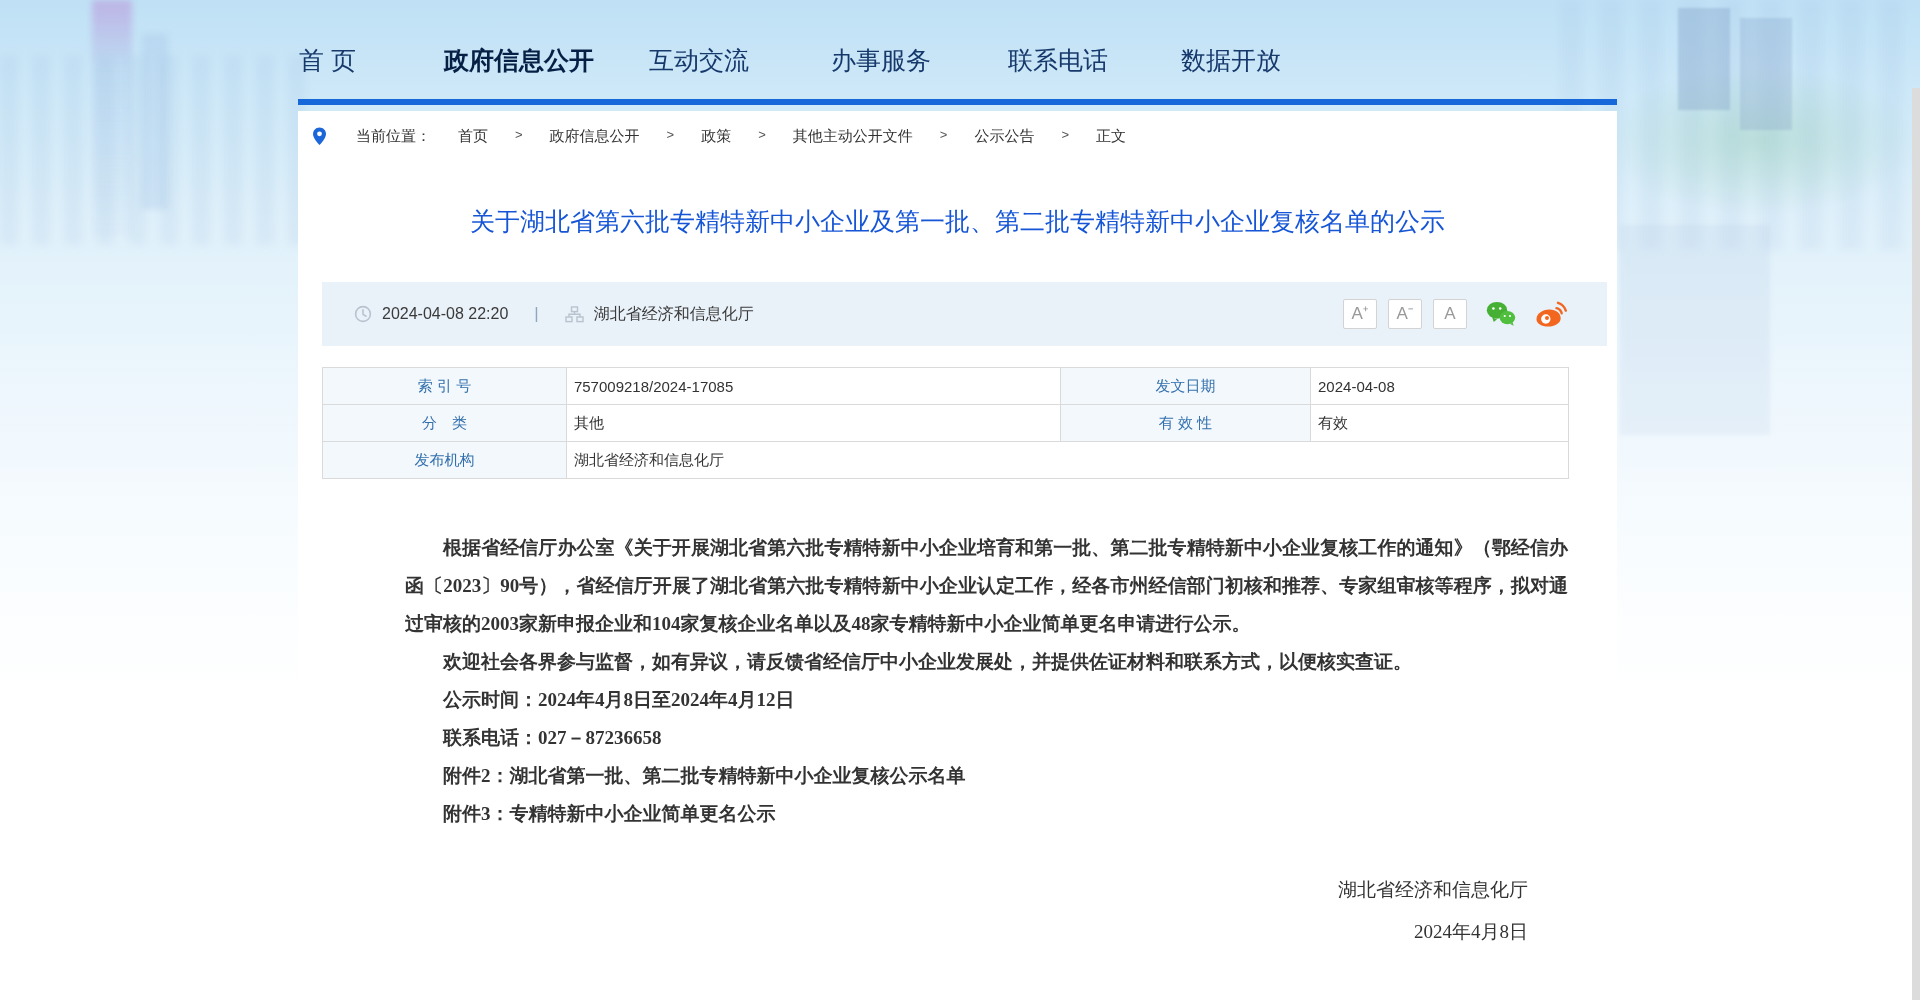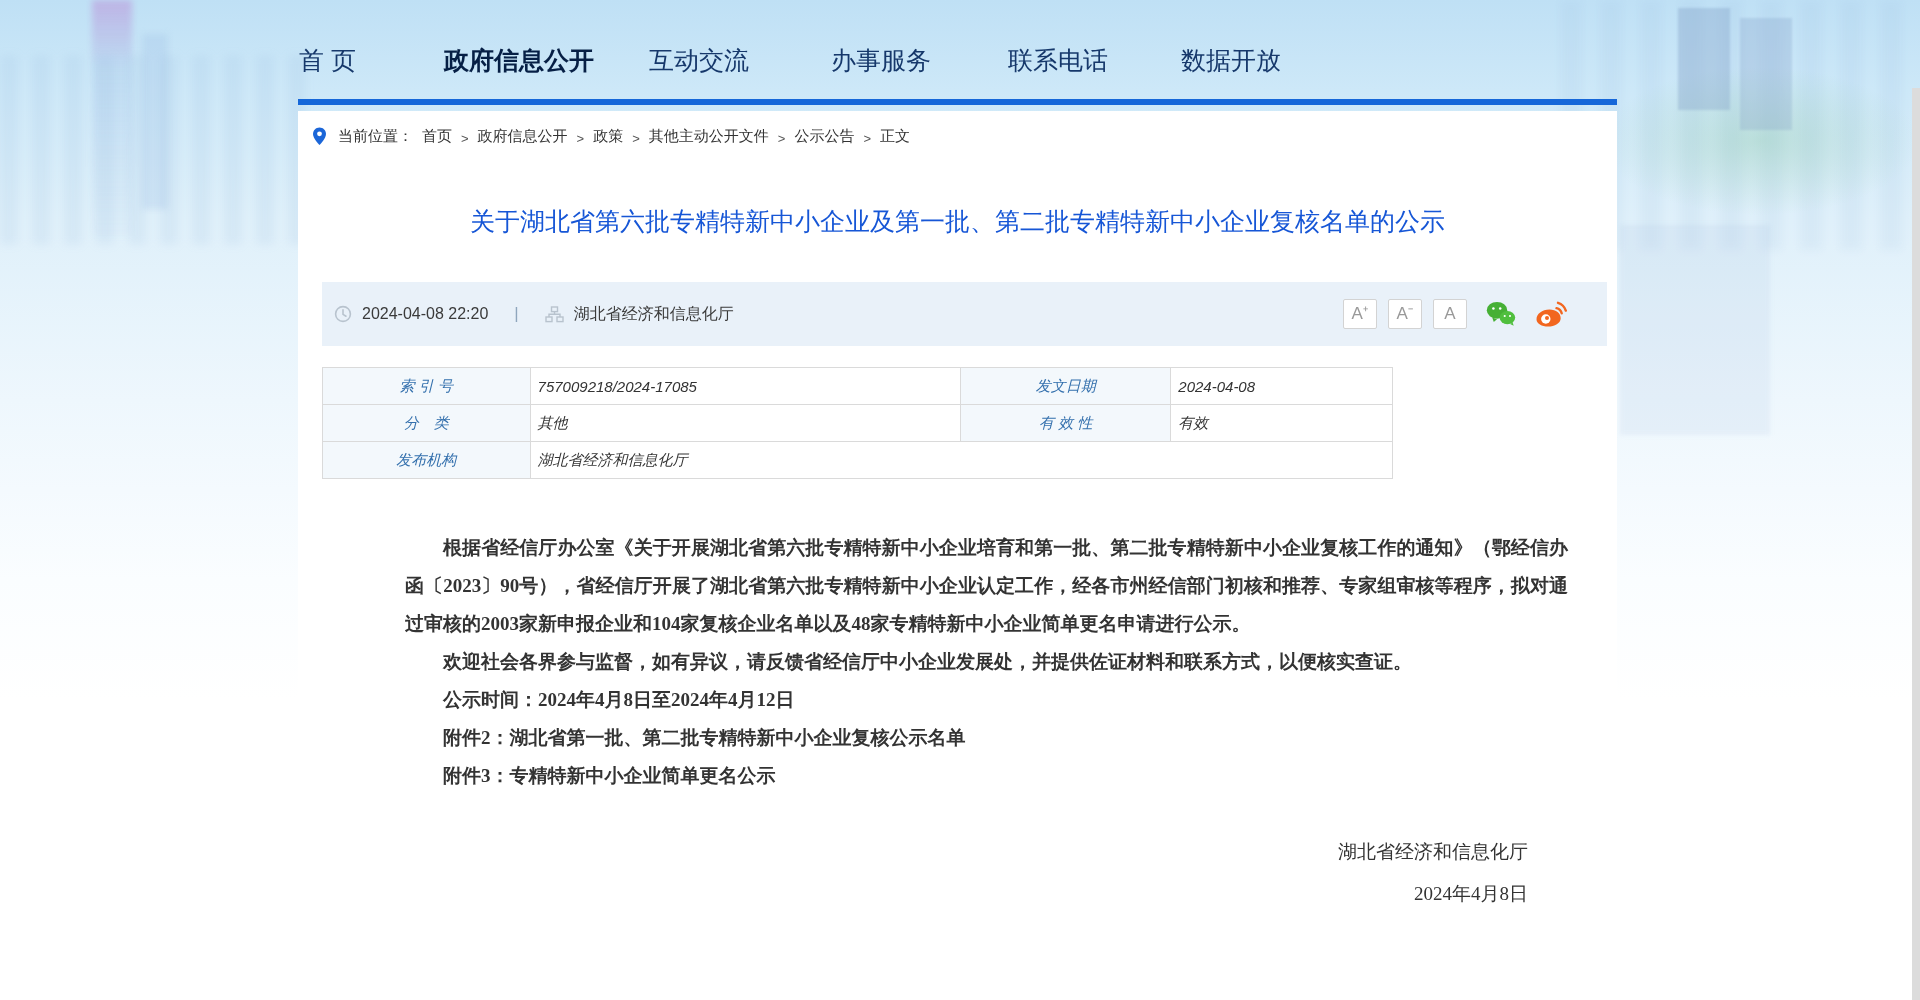--- a/index.html
+++ b/index.html
@@ -31,44 +31,44 @@
     border-bottom:6px solid #1667d9; }
   .nav-item { position:absolute; top:44px; font-size:25px; color:#16386b; text-decoration:none;
     cursor:pointer; white-space:nowrap; }
   .nav-item.active { color:#061f45; font-weight:bold; }
   .n0{left:1px} .n1{left:146px} .n2{left:351px} .n3{left:533px} .n4{left:710px} .n5{left:883px}
 
   
   .content-col { position:absolute; left:298px; top:111px; width:1319px; height:889px; background:#fff; }
 
   
-  .breadcrumb { position:absolute; top:16px; left:14px; display:flex; align-items:flex-end; gap:9px;
+  .breadcrumb { position:absolute; top:16px; left:14px; display:flex; align-items:flex-start; gap:27px;
     font-size:15px; color:#333; }
   .breadcrumb .crumb { color:#333; text-decoration:none; cursor:pointer; }
   .breadcrumb .sep { color:#555; font-size:13px; }
   .pin { flex:0 0 auto; margin-right:2px; }
 
   
   .page-title { position:absolute; top:94px; left:0; width:100%; text-align:center;
     font-size:25px; font-weight:normal; color:#1656d6; }
 
   
   .meta-bar { position:absolute; top:171px; left:24px; width:1285px; height:64px; background:#e9f1f9;
-    display:flex; align-items:center; padding:0 40px 0 12px; }
+    display:flex; align-items:center; padding:0 40px 0 32px; }
   .meta-left { display:flex; align-items:center; gap:10px; font-size:16px; color:#3a3a3a; }
   .meta-divider { color:#8fa6bd; margin:0 16px; font-size:17px; }
   .meta-spacer { flex:1; }
   .meta-right { display:flex; align-items:center; gap:11px; }
   .fbtn { width:34px; height:30px; background:#fff; border:1px solid #d3d3d3; border-radius:2px;
     color:#999; font-size:17px; line-height:28px; text-align:center; cursor:pointer; padding:0;
     font-family:"Liberation Sans",sans-serif; }
   .share-btn { background:none; border:none; padding:0; margin-left:8px; cursor:pointer; line-height:0; }
 
   
-  .info-table { position:absolute; top:256px; left:24px; width:1071px; border-collapse:collapse;font-style:italic; }
+  .info-table { position:absolute; top:256px; left:24px; width:1247px; border-collapse:collapse; }
   .info-table td { border:1px solid #dadada; height:37px; font-size:15px; }
   .info-table td.lbl { background:#f3f8fc; color:#3470ad; text-align:center; }
   .info-table td.val { background:#fff; color:#333; padding-left:7px; }
 
   
   .article-body { position:absolute; top:418px; left:107px; width:1163px;
     font-family:"Liberation Serif","DejaVu Serif",serif; font-size:19px; line-height:38px; color:#333; }
   .article-body p { margin:0; text-indent:2em; text-align:justify;font-weight:bold; }
   .signature { margin-top:36px; text-align:right; padding-right:40px; line-height:42px; }
   .signature div { text-indent:0; }
@@ -191,20 +191,21 @@
       <td class="lbl">发布机构</td>
       <td class="val" colspan="3">湖北省经济和信息化厅</td>
     </tr>
   </tbody>
     </table>
 
   <div class="article-body">
     <p>根据省经信厅办公室《关于开展湖北省第六批专精特新中小企业培育和第一批、第二批专精特新中小企业复核工作的通知》（鄂经信办函〔2023〕90号），省经信厅开展了湖北省第六批专精特新中小企业认定工作，经各市州经信部门初核和推荐、专家组审核等程序，拟对通过审核的2003家新申报企业和104家复核企业名单以及48家专精特新中小企业简单更名申请进行公示。</p>
     <p>欢迎社会各界参与监督，如有异议，请反馈省经信厅中小企业发展处，并提供佐证材料和联系方式，以便核实查证。</p>
     <p>公示时间：2024年4月8日至2024年4月12日</p>
+    <p>联系电话：027－87236658</p>
     <p>附件2：湖北省第一批、第二批专精特新中小企业复核公示名单</p>
     <p>附件3：专精特新中小企业简单更名公示</p>
     <div class="signature">
       <div>湖北省经济和信息化厅</div>
       <div>2024年4月8日</div>
     </div>
   </div>
 
 </div>
 

